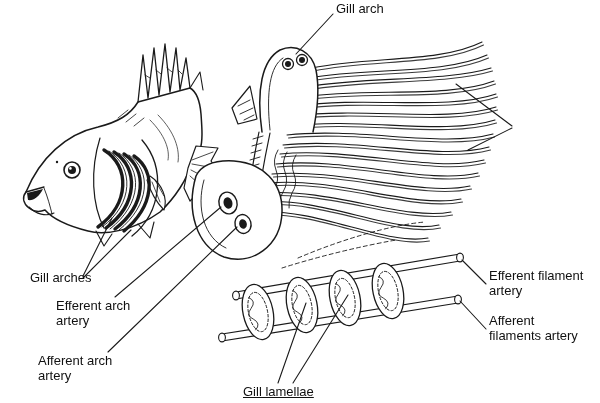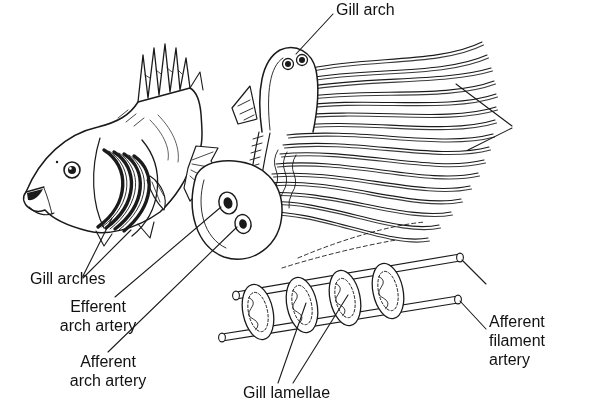--- a/index.html
+++ b/index.html
@@ -2,30 +2,30 @@
 <html><head>
 <meta charset="utf-8">
 <style>
   html,body{margin:0;padding:0;background:#fff;}
   #figure{
     position:relative;width:600px;height:403px;background:#ffffff;
     font-family:"Liberation Sans","DejaVu Sans",sans-serif;color:#111;overflow:hidden;
   }
   #art{position:absolute;left:0;top:0;width:600px;height:403px;}
   .lbl{
-    position:absolute;font-size:16px;line-height:1.18;color:#111;
+    position:absolute;font-size:13px;line-height:1.18;color:#111;
     white-space:normal;
   }
-  .lbl.center{text-align:center;}
+  .lbl.center{text-align:left;}
   #lbl-gill-arch{left:336px;top:1px;white-space:nowrap;}
   #lbl-gill-filaments{left:514px;top:119px;white-space:nowrap;}
   #lbl-gill-arches{left:30px;top:270px;white-space:nowrap;}
   #lbl-efferent-arch{left:56px;top:298px;width:84px;}
-  #lbl-afferent-arch{left:38px;top:353px;width:84px;margin-left:28px;}
-  #lbl-gill-lamellae{left:243px;top:384px;white-space:nowrap;}
+  #lbl-afferent-arch{left:38px;top:353px;width:84px;}
+  #lbl-gill-lamellae{left:243px;top:384px;white-space:nowrap;text-decoration:underline;}
   #lbl-efferent-fil{left:489px;top:268px;width:95px;}
   #lbl-afferent-fil{left:489px;top:313px;width:95px;}
 </style>
 </head>
 <body>
 
 <div id="figure">
 
   <svg id="art" viewBox="0 0 600 403" fill="none" stroke="#1a1a1a" stroke-width="1.2" stroke-linecap="round" stroke-linejoin="round">
 
@@ -195,14 +195,15 @@
       <path d="M486,284 L462,260"></path>
       <path d="M486,329 L460,301"></path>
     </g>
   </svg>
 
   <div class="lbl" id="lbl-gill-arch">Gill arch</div>
   <div class="lbl" id="lbl-gill-arches">Gill arches</div>
   <div class="lbl center" id="lbl-efferent-arch">Efferent arch artery</div>
   <div class="lbl center" id="lbl-afferent-arch">Afferent arch artery</div>
   <div class="lbl" id="lbl-gill-lamellae">Gill lamellae</div>
-  <div class="lbl" id="lbl-afferent-fil">Afferent filament artery</div>
+  <div class="lbl" id="lbl-efferent-fil">Efferent filament artery</div>
+  <div class="lbl" id="lbl-afferent-fil">Afferent filaments artery</div>
 </div>
 
 </body></html>

